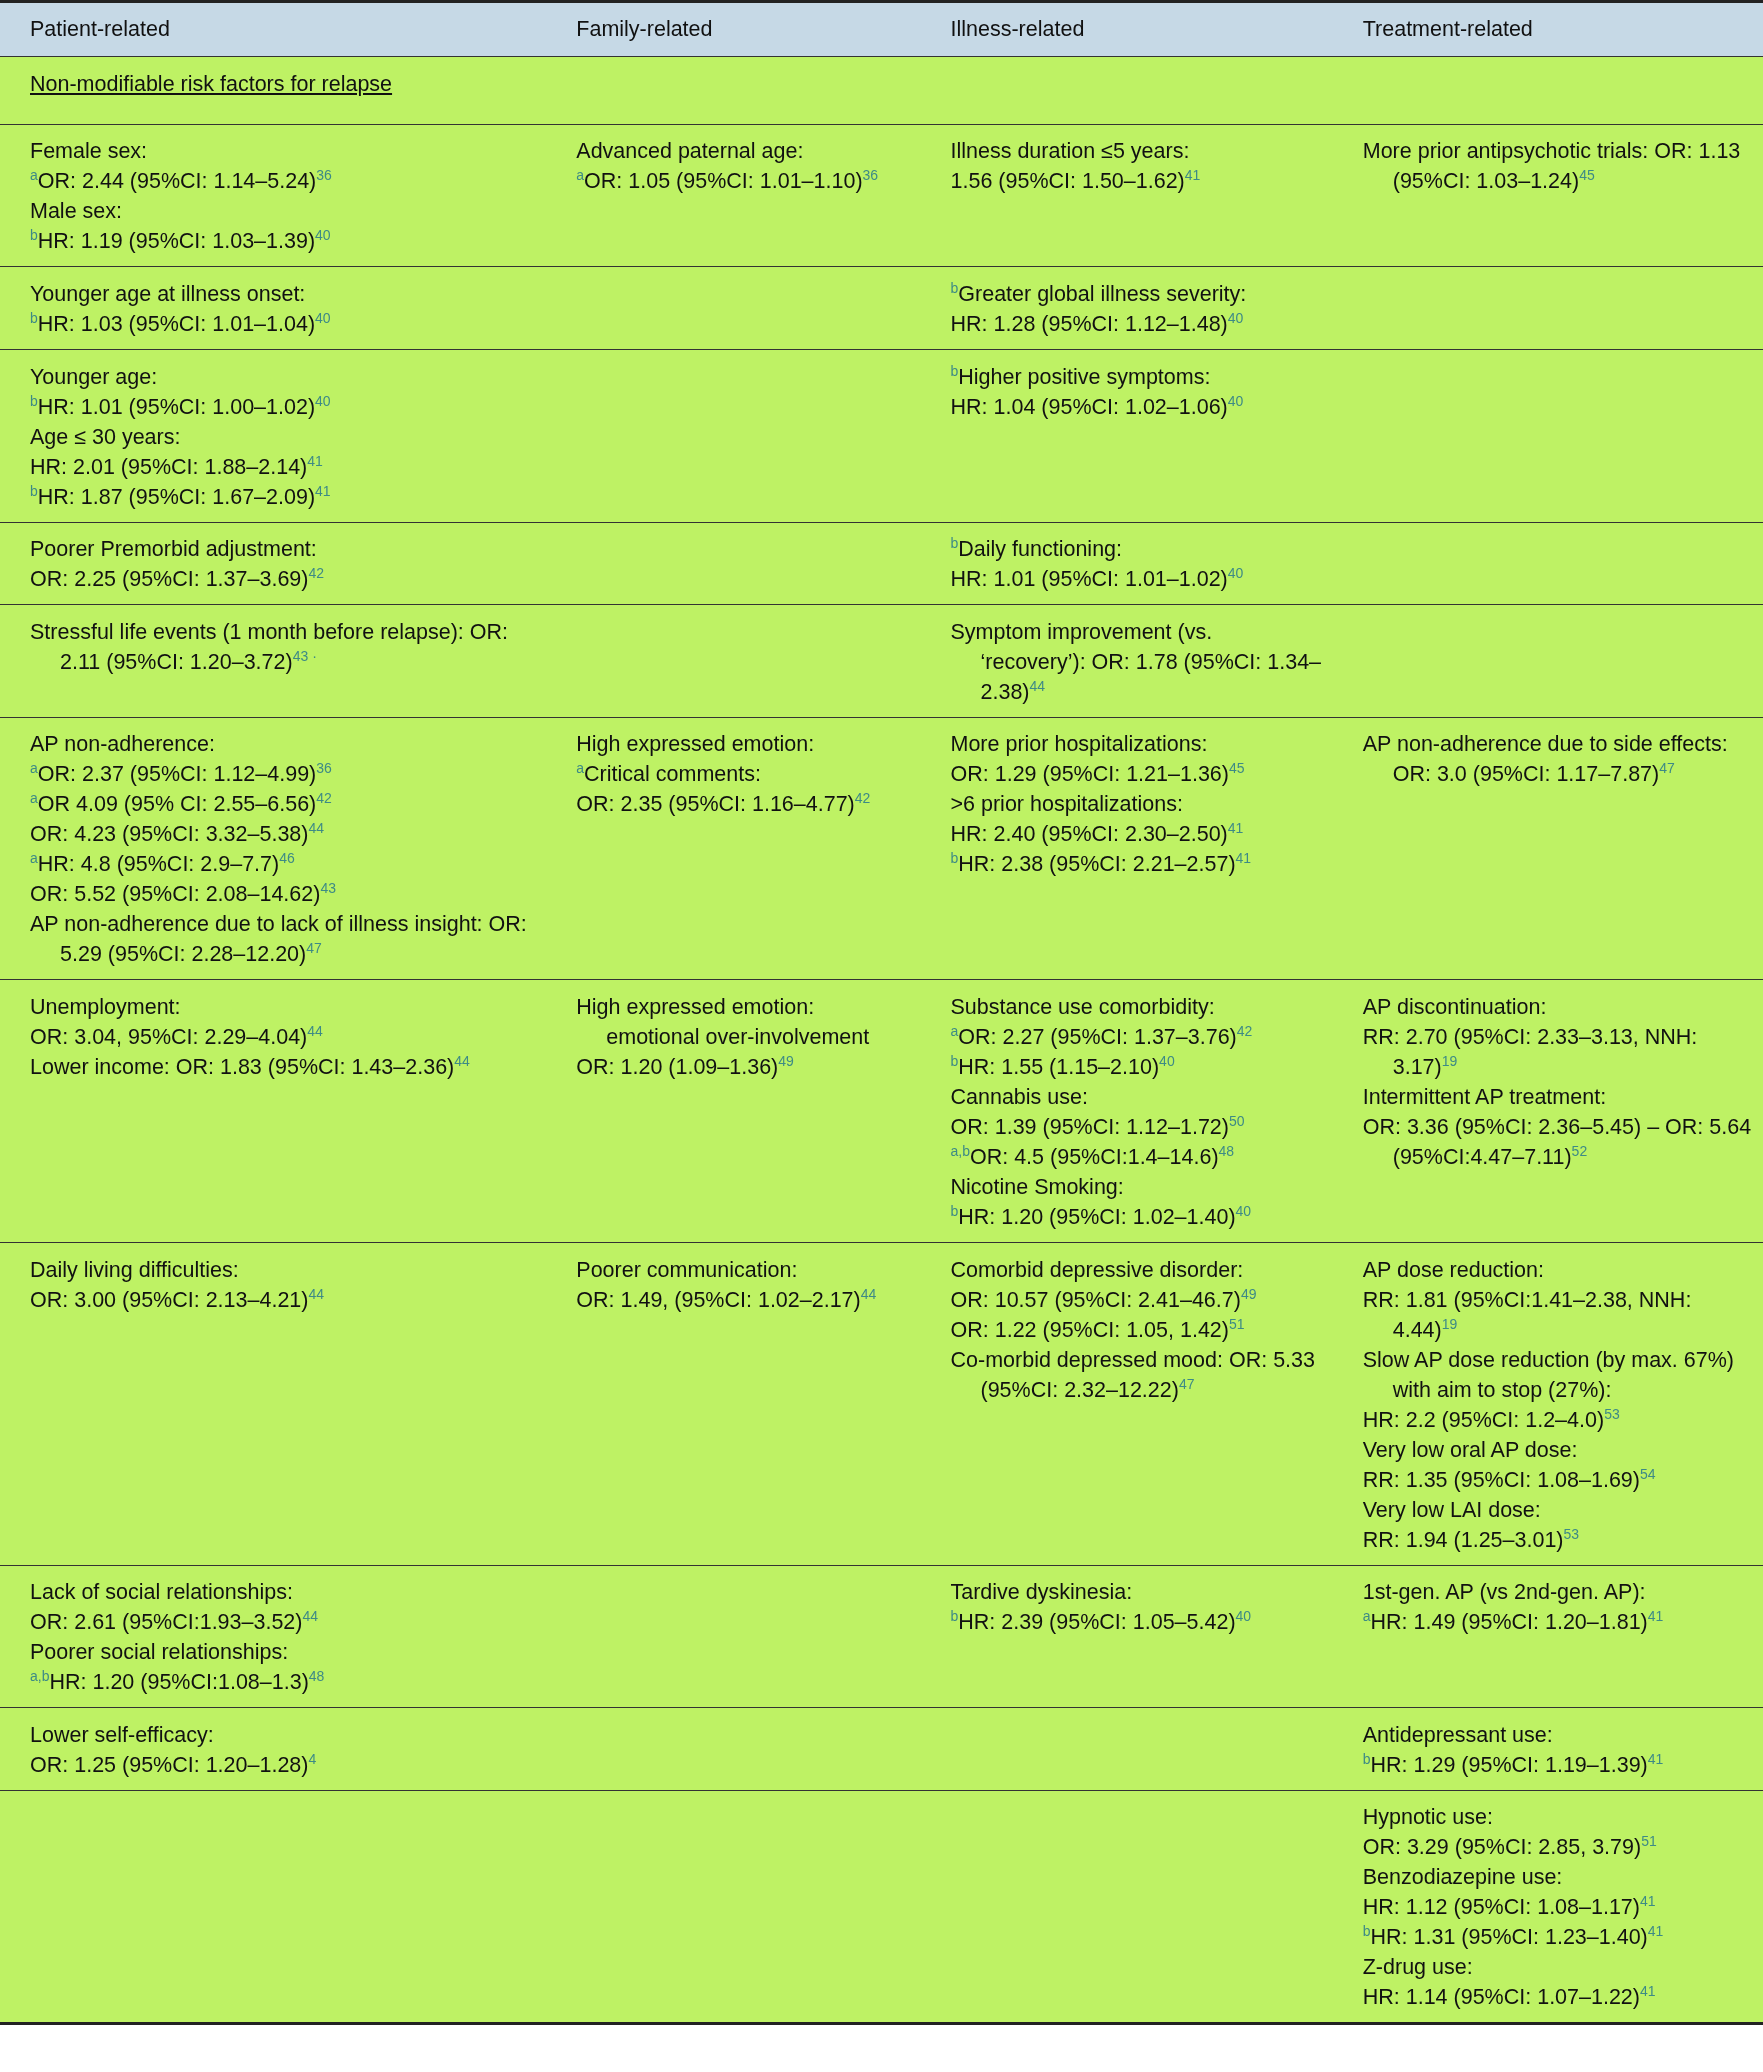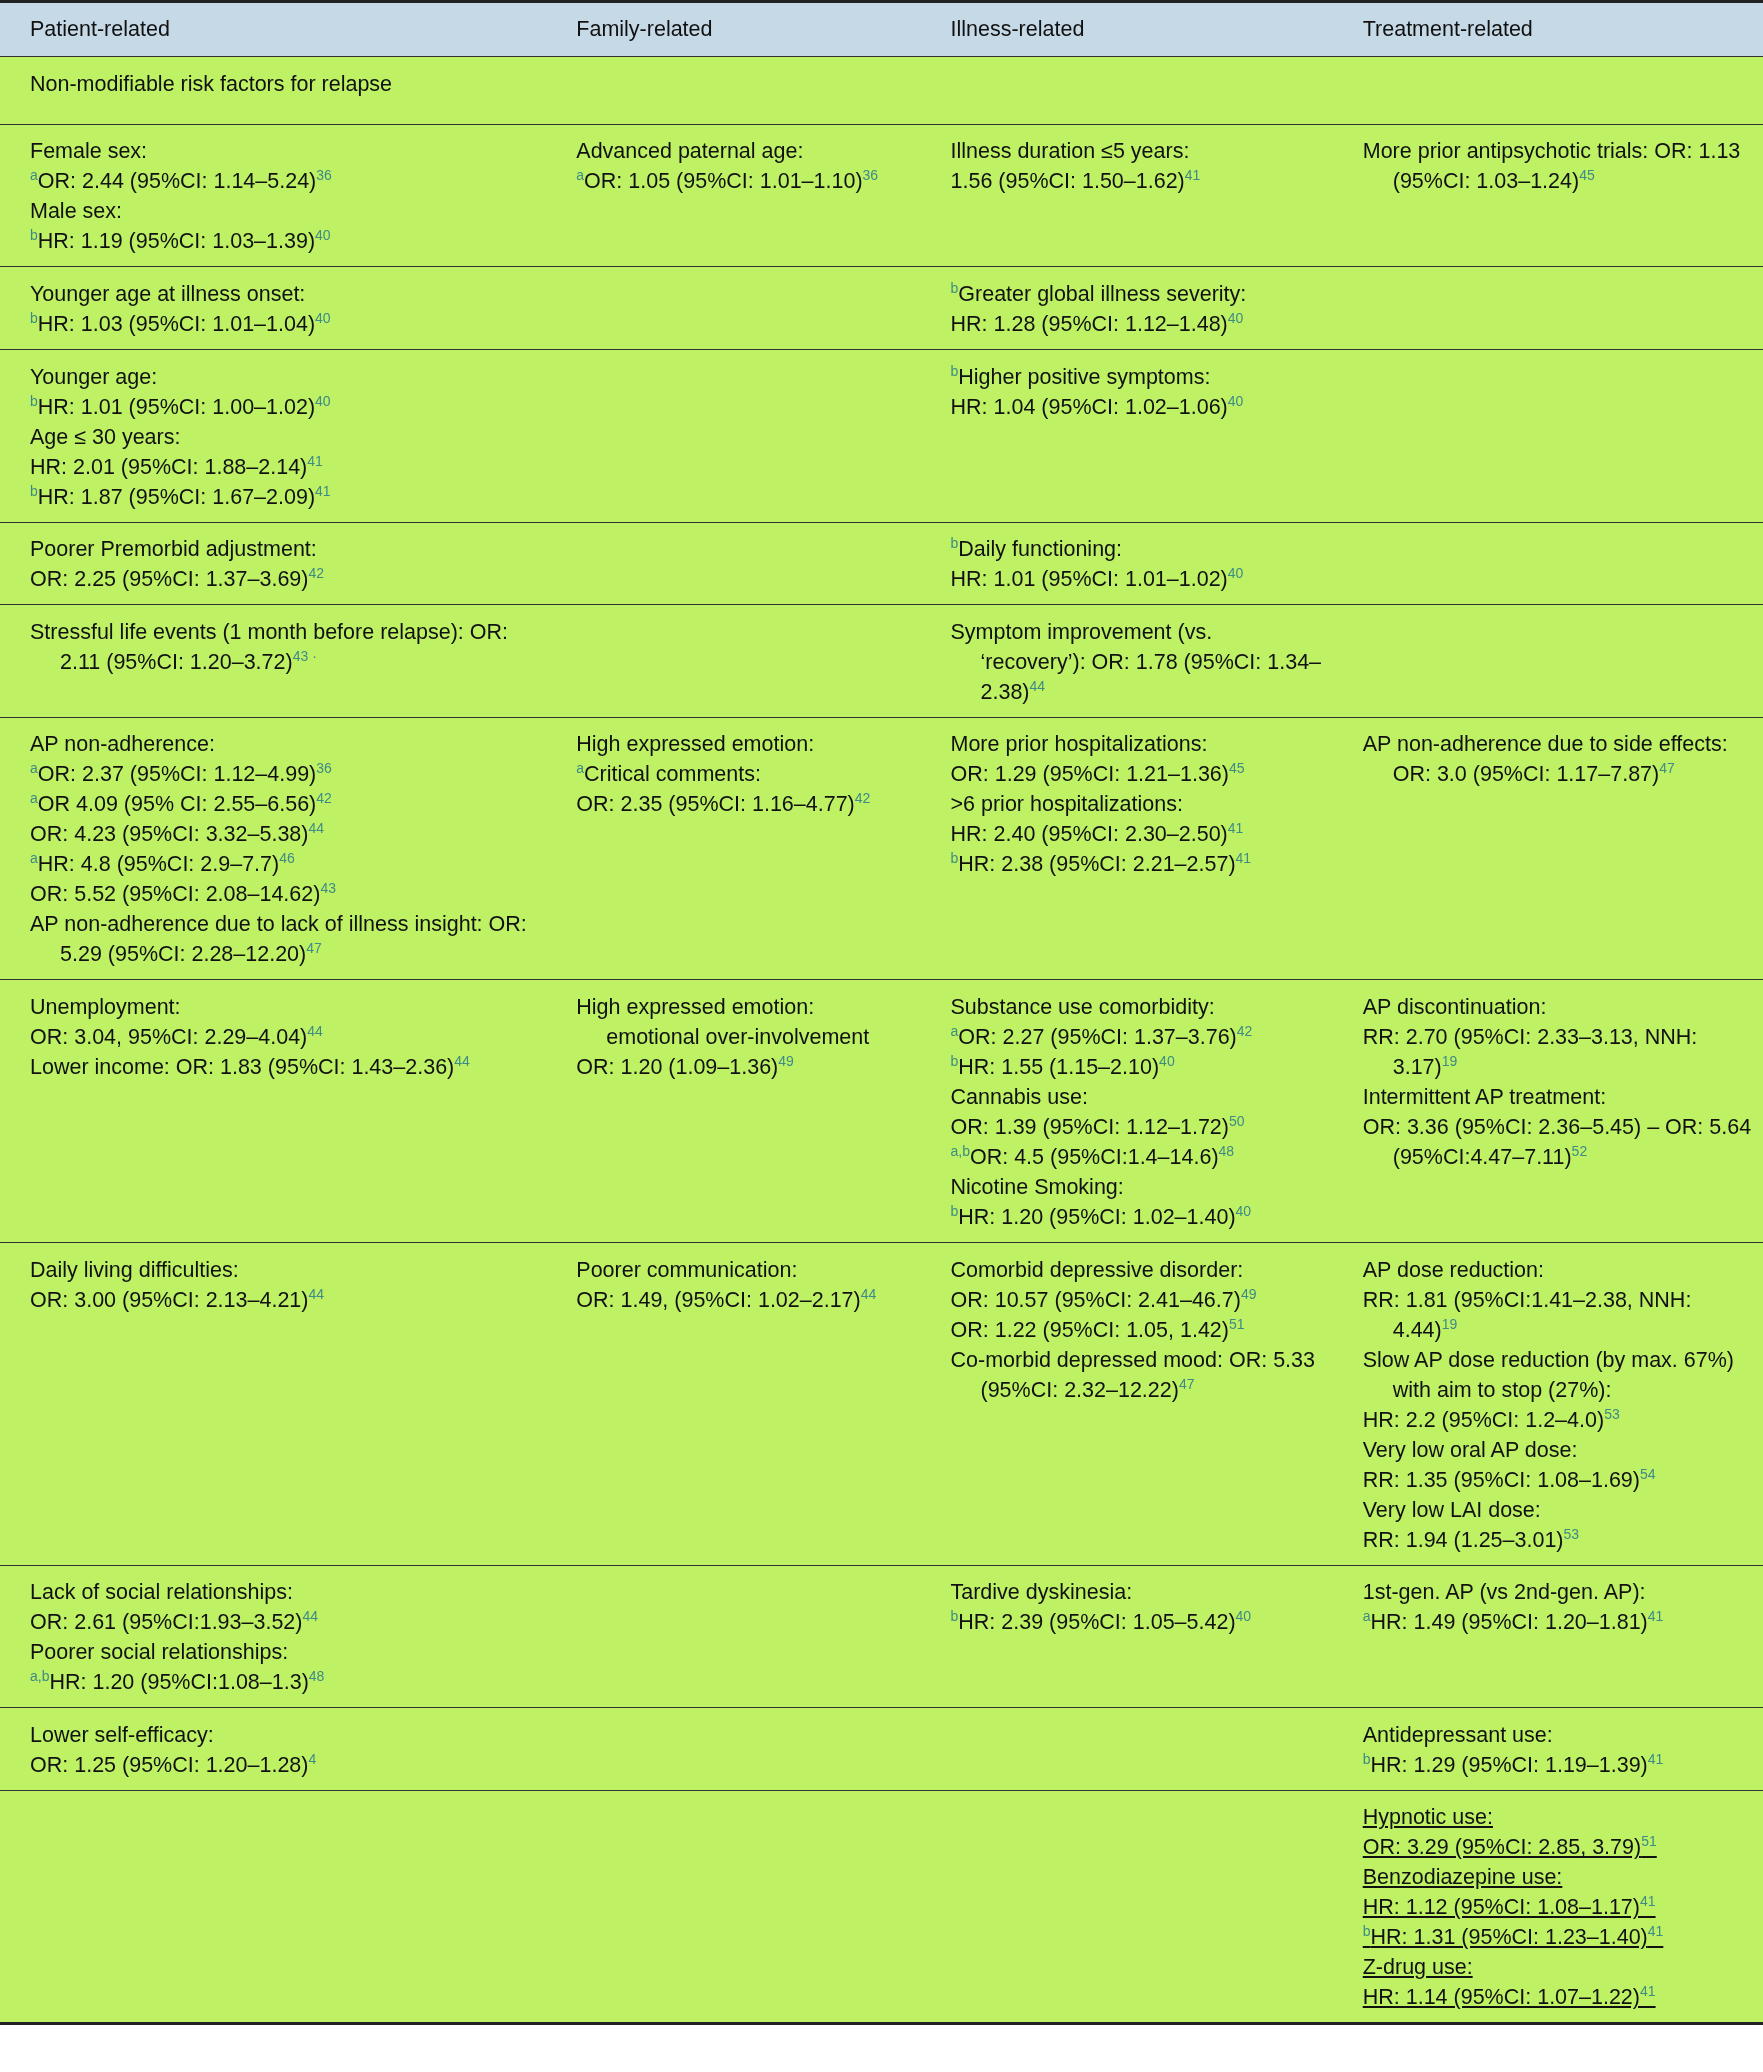--- a/index.html
+++ b/index.html
@@ -33,30 +33,31 @@
     vertical-align: top;
     padding: 11.6px 11.6px 10px 30px;
     border-bottom: 1.7px solid #333;
     line-height: 30px;
   }
   tbody td.first { padding-left: 30px; }
   tr.section td {
     padding-top: 11.6px;
     padding-bottom: 25px;
     height: 30px;
+    text-decoration: underline;
   }
   .line { display: block; white-space: nowrap; }
   .line.wrap { white-space: normal; padding-left: 30px; text-indent: -30px; }
   sup.ref, sup.fn {
     color: #3d8a86;
     font-size: 14px;
     line-height: 0;
     vertical-align: super;
   }
-  tr:last-child td { border-bottom: none; text-decoration: underline; }
+  tr:last-child td { border-bottom: none; }
 </style>
 </head>
 <body>
 
 <div class="table">
   <table>
     <colgroup>
         <col class="c1">
         <col class="c2">
         <col class="c3">

